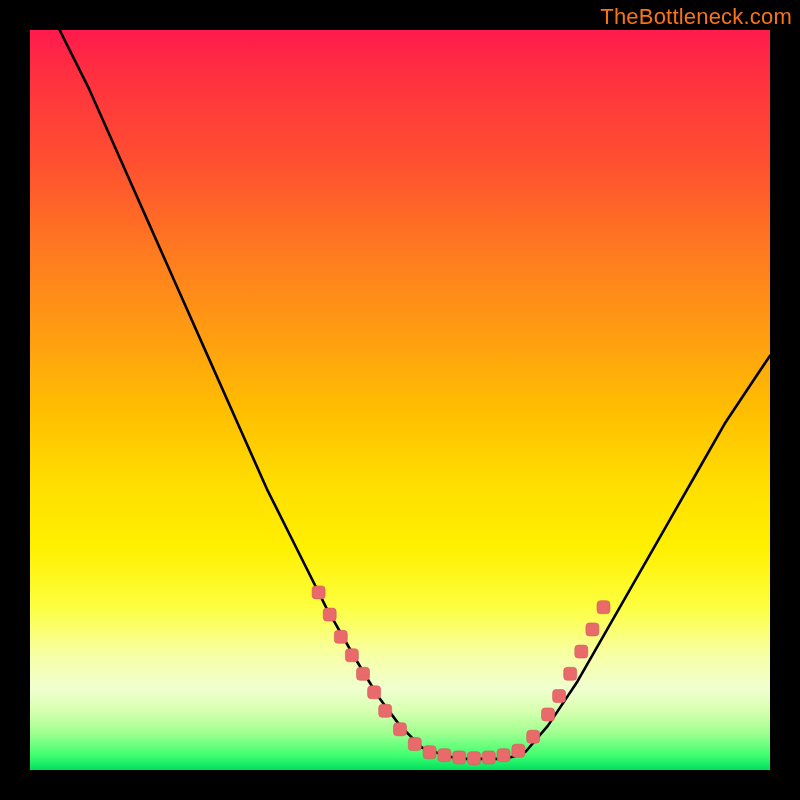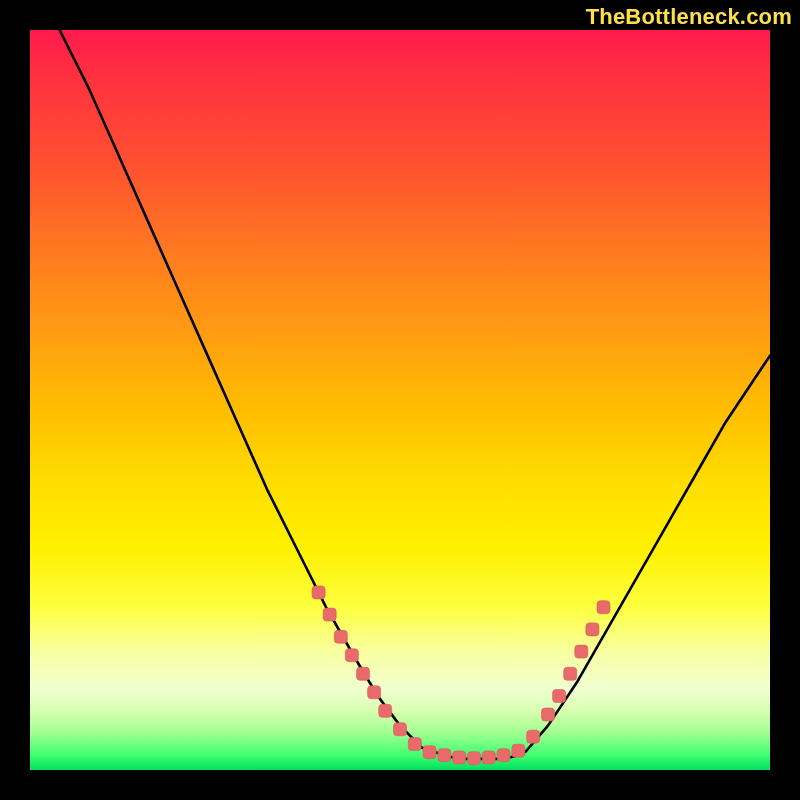--- a/index.html
+++ b/index.html
@@ -39,22 +39,22 @@
       #40ff70 98%,
       #00e060 100%
     );
   }
   .watermark {
     position: absolute;
     top: 4px;
     right: 8px;
     font-family: Arial, Helvetica, sans-serif;
     font-size: 22px;
-    font-weight: bold;
-    color: #fde047;
+    font-weight: normal;
+    color: #f97316;
     letter-spacing: 0.2px;
     user-select: none;
   }
   svg.curves {
     position: absolute;
     inset: 0;
   }
 </style>
 </head>
 <body>

